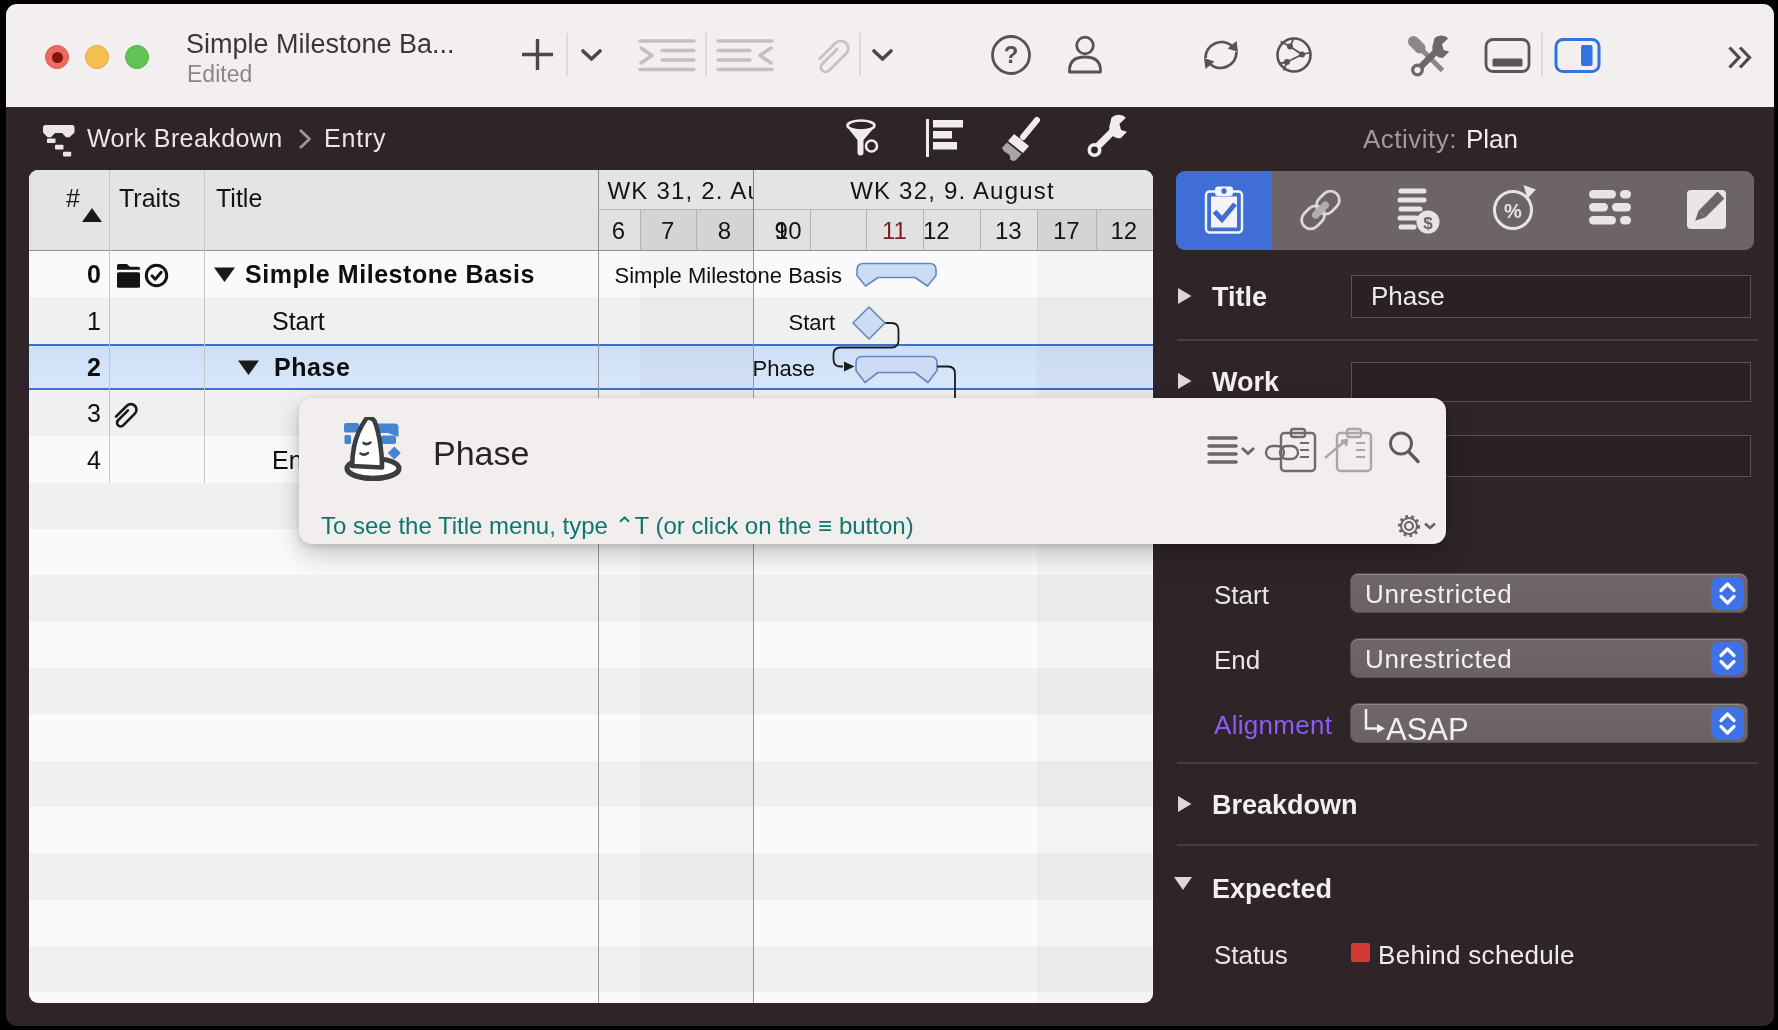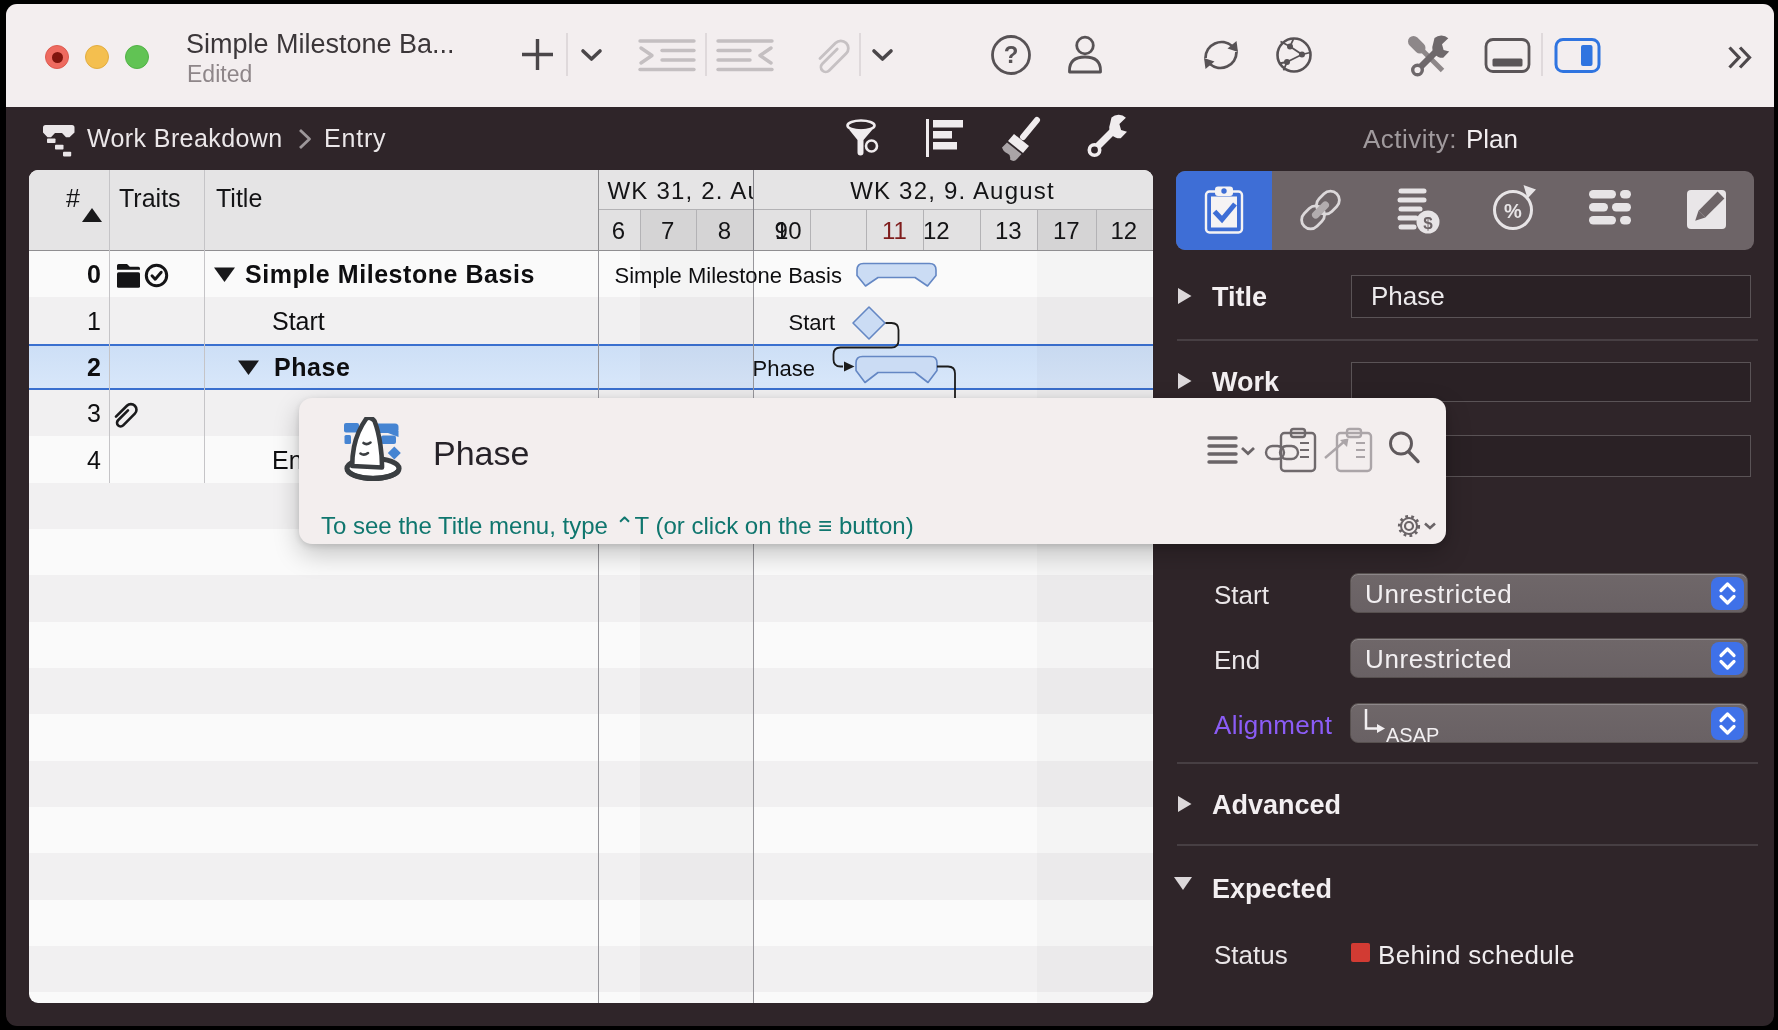--- a/index.html
+++ b/index.html
@@ -265,21 +265,21 @@
   </g>
 
   <path d="M1178 288 L1191.5 296 L1178 304 Z" fill="#dcd8da"></path>
   <path d="M1178 373 L1191.5 381 L1178 389 Z" fill="#dcd8da"></path>
   <path d="M1178 796 L1191.5 804 L1178 812 Z" fill="#dcd8da"></path>
   <path d="M1174 877 L1192 877 L1183 890 Z" fill="#dcd8da"></path>
 </svg>
 
 <div class="a" style="left:1212px;top:282px;font-size:27px;font-weight:bold;color:#f3eff1">Title</div>
 <div class="a" style="left:1212px;top:367px;font-size:27px;font-weight:bold;color:#f3eff1">Work</div>
-<div class="a" style="left:1212px;top:790px;font-size:27px;font-weight:bold;color:#f3eff1">Advanced</div>
+<div class="a" style="left:1212px;top:790px;font-size:27px;font-weight:bold;color:#f3eff1">Breakdown</div>
 <div class="a" style="left:1212px;top:874px;font-size:27px;font-weight:bold;color:#f3eff1">Expected</div>
 
 <div class="a" style="left:1351px;top:275px;width:400px;height:43px;border:1.5px solid #5a5356;background:#2a2125;font-size:26px;color:#edebed;line-height:40px;padding-left:19px">Phase</div>
 <div class="a" style="left:1351px;top:362px;width:400px;height:40px;border:1.5px solid #5a5356;background:#2a2125"></div>
 <div class="a" style="left:1351px;top:435px;width:400px;height:42px;border:1.5px solid #5a5356;background:#2a2125"></div>
 
 <div class="a" style="left:1177px;top:339px;width:581px;height:1.5px;background:#473f43"></div>
 <div class="a" style="left:1177px;top:762px;width:581px;height:1.5px;background:#473f43"></div>
 <div class="a" style="left:1177px;top:844px;width:581px;height:1.5px;background:#473f43"></div>
 
@@ -302,21 +302,21 @@
     <svg width="33" height="33" viewBox="0 0 33 33" fill="none">
         <path d="M10 13.5 l6.5 -6.5 l6.5 6.5 M10 19.5 l6.5 6.5 l6.5 -6.5" stroke="#fff" stroke-width="3.2" stroke-linecap="round" stroke-linejoin="round"></path>
       </svg>
   </div>
 </div>
 <div class="a" style="left:1350px;top:703px;width:398px;height:40px;border-radius:8px;background:linear-gradient(#6f6769,#696164);border:1px solid #57504f;box-shadow:inset 0 1px 0 rgba(255,255,255,0.22)">
   <svg class="a" style="left:10px;top:0" width="42" height="40" viewBox="0 0 42 40" fill="none">
     <path d="M5 5 V24.5 H16.5" stroke="#f2eff1" stroke-width="2.5"></path>
     <path d="M16 20 L24 24.5 L16 29 Z" fill="#f2eff1"></path>
   </svg>
-  <div class="a" style="left:35px;top:20px;font-size:20px;color:#f2eff1">ASAP</div>
+  <div class="a" style="left:35px;top:8px;font-size:31px;color:#f2eff1">ASAP</div>
   <div class="a" style="right:3px;top:2.5px;width:33px;height:33px;border-radius:8px;background:#3f71e8">
     <svg width="33" height="33" viewBox="0 0 33 33" fill="none">
         <path d="M10 13.5 l6.5 -6.5 l6.5 6.5 M10 19.5 l6.5 6.5 l6.5 -6.5" stroke="#fff" stroke-width="3.2" stroke-linecap="round" stroke-linejoin="round"></path>
       </svg>
   </div>
 </div>
 
 <div class="a" style="left:1351px;top:943px;width:19px;height:19px;background:#d23b33;border-radius:2px"></div>
 <div class="a" style="left:1378px;top:940px;font-size:26px;letter-spacing:0.3px;color:#f0edef">Behind schedule</div>
 

